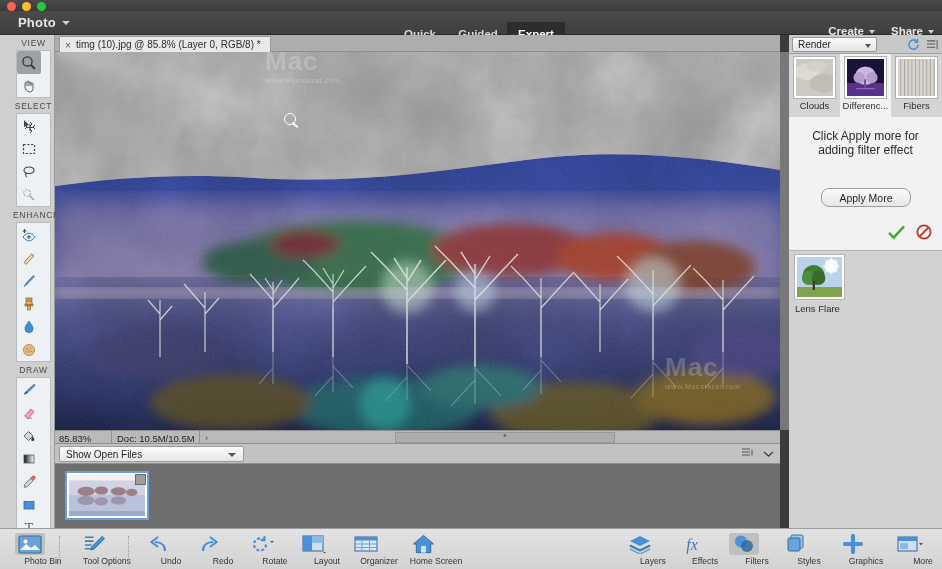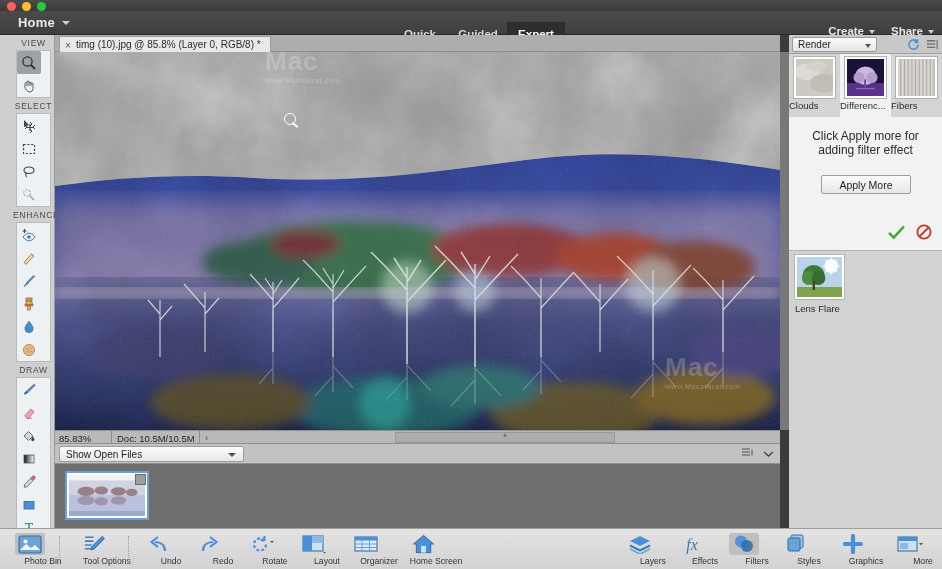--- a/index.html
+++ b/index.html
@@ -109,34 +109,34 @@
   .rselect { position:absolute; left:3px; top:2px; width:85px; height:15px;
     background:linear-gradient(#fcfcfc,#e4e4e4); border:1px solid #9a9a9a;
     border-radius:2px; font-size:10px; line-height:14px; padding-left:5px; color:#222;}
   .rselect .c{position:absolute; right:5px; top:6px;width:0;height:0;
     border-left:3.5px solid transparent;border-right:3.5px solid transparent;
     border-top:4px solid #555;}
   .rhead-icons{position:absolute; right:4px; top:3px; display:flex; gap:7px; align-items:center;}
 
   .rthumbs { position:absolute; left:0; top:19px; width:153px; height:63px;
     background:#d4d4d4; display:flex; }
-  .rthumb { width:52px; padding-top:3px; text-align:left; }
+  .rthumb { width:52px; padding-top:3px; text-align:center; }
   .rthumb.sel { background:#f2f2f2; }
   .rthumb .sq { width:41px; height:41px; margin:0 auto; border:2px solid #fff;
     box-shadow:0 0 0 1px #b0b0b0; overflow:hidden; position:relative;}
   .rthumb .lbl { font-size:9.5px; color:#2c2c2c; margin-top:2px;
     white-space:nowrap; overflow:hidden; }
 
   .rbody { position:absolute; left:0; top:82px; width:153px; height:134px;
     background:#f2f2f2; border-bottom:1px solid #b4b4b4; }
   .rmsg { padding:12px 11px 0; font-size:12px; color:#2b2b2b; text-align:center;
     line-height:14px; }
-  .applybtn { position:absolute; left:32px; top:58px; width:90px; height:19px;
+  .applybtn { position:absolute; left:32px; top:71px; width:90px; height:19px;
     background:linear-gradient(#fbfbfb,#e7e7e7); border:1px solid #9d9d9d;
-    border-radius:2px; font-size:10.5px; color:#1f1f1f; text-align:center;
+    border-radius:8px; font-size:10.5px; color:#1f1f1f; text-align:center;
     line-height:18px; }
   .confirmrow { position:absolute; right:10px; bottom:8px; display:flex; gap:11px;
     align-items:center; }
 
   .rlower { position:absolute; left:0; top:216px; width:153px; height:277px;
     background:#d2d2d2; }
   .lensthumb { position:absolute; left:6px; top:4px; width:49px; height:44px;
     border:2px solid #fff; box-shadow:0 0 0 1px #b5b5b5; overflow:hidden; }
   .lenslabel { position:absolute; left:6px; top:52px; font-size:9.5px; color:#2b2b2b; }
 
@@ -166,21 +166,21 @@
 
   <div class="titlebar">
     <div class="tl-dots">
       <span class="dot r"></span>
       <span class="dot y"></span>
       <span class="dot g"></span>
     </div>
   </div>
 
   <div class="menubar">
-    <div class="openbtn">Home</div>
+    <div class="openbtn">Photo</div>
     <div class="opencaret"></div>
 
     <div class="modes">
       <div class="mode">Quick</div>
       <div class="mode">Guided</div>
       <div class="mode active">Expert</div>
     </div>
 
     <div class="rightacts">
       <div class="ract">

